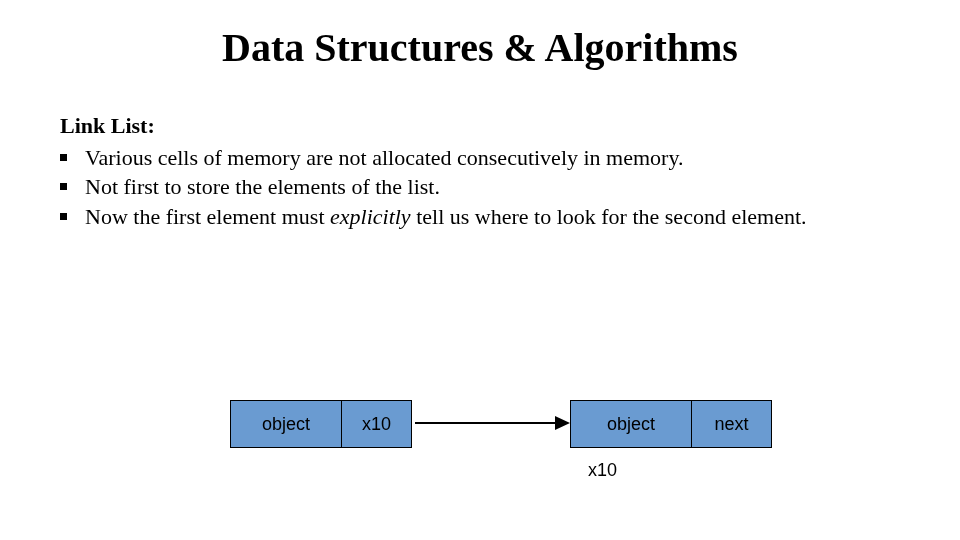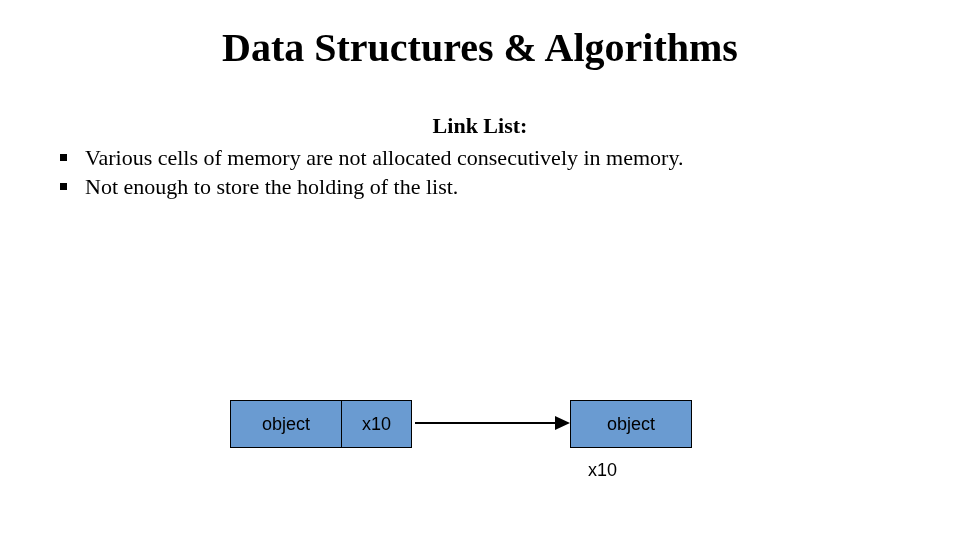--- a/index.html
+++ b/index.html
@@ -24,21 +24,20 @@
     padding-top: 24px;
   }
   .body {
     padding: 40px 60px 0 60px;
     font-size: 22px;
     line-height: 1.35;
   }
   .subhead {
     font-weight: bold;
     margin-bottom: 2px;
-    text-align: center;
   }
   .bullet {
     display: flex;
     align-items: flex-start;
   }
   .bullet .sq {
     width: 7px;
     height: 7px;
     background: #000;
     margin-top: 11px;
@@ -104,36 +103,41 @@
 
   <div class="body">
     <div class="subhead">Link List:</div>
 
     <div class="bullet">
       <span class="sq"></span>
       <span class="txt">Various cells of memory are not allocated consecutively in memory.</span>
     </div>
     <div class="bullet">
       <span class="sq"></span>
-      <span class="txt">Not enough to store the holding of the list.</span>
+      <span class="txt">Not first to store the elements of the list.</span>
+    </div>
+    <div class="bullet">
+      <span class="sq"></span>
+      <span class="txt">Now the first element must <i>explicitly</i> tell us where to look for the second element.</span>
     </div>
   </div>
 
   <div class="diagram">
 
     <div class="node node-a">
       <div class="cell c1">object</div>
       <div class="cell c2">x10</div>
     </div>
 
     <svg class="arrow" viewBox="0 0 160 46">
       <line x1="5" y1="23" x2="145" y2="23" stroke="#000" stroke-width="2"></line>
       <polygon points="145,16 160,23 145,30" fill="#000"></polygon>
     </svg>
 
     <div class="node node-b">
       <div class="cell c1">object</div>
+      <div class="cell c2">next</div>
     </div>
 
     <div class="caption">x10</div>
   </div>
 
 </div>
 
 </body></html>

